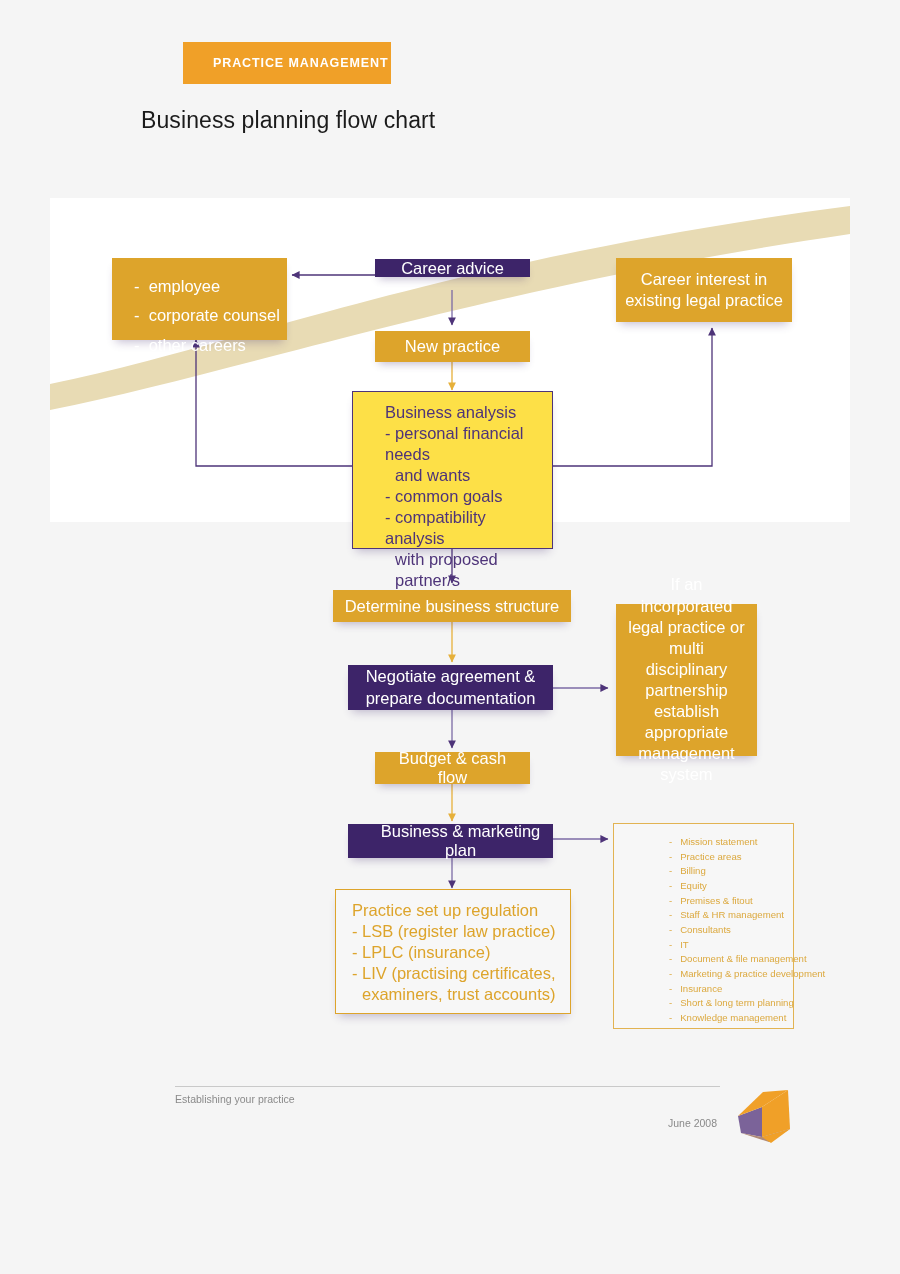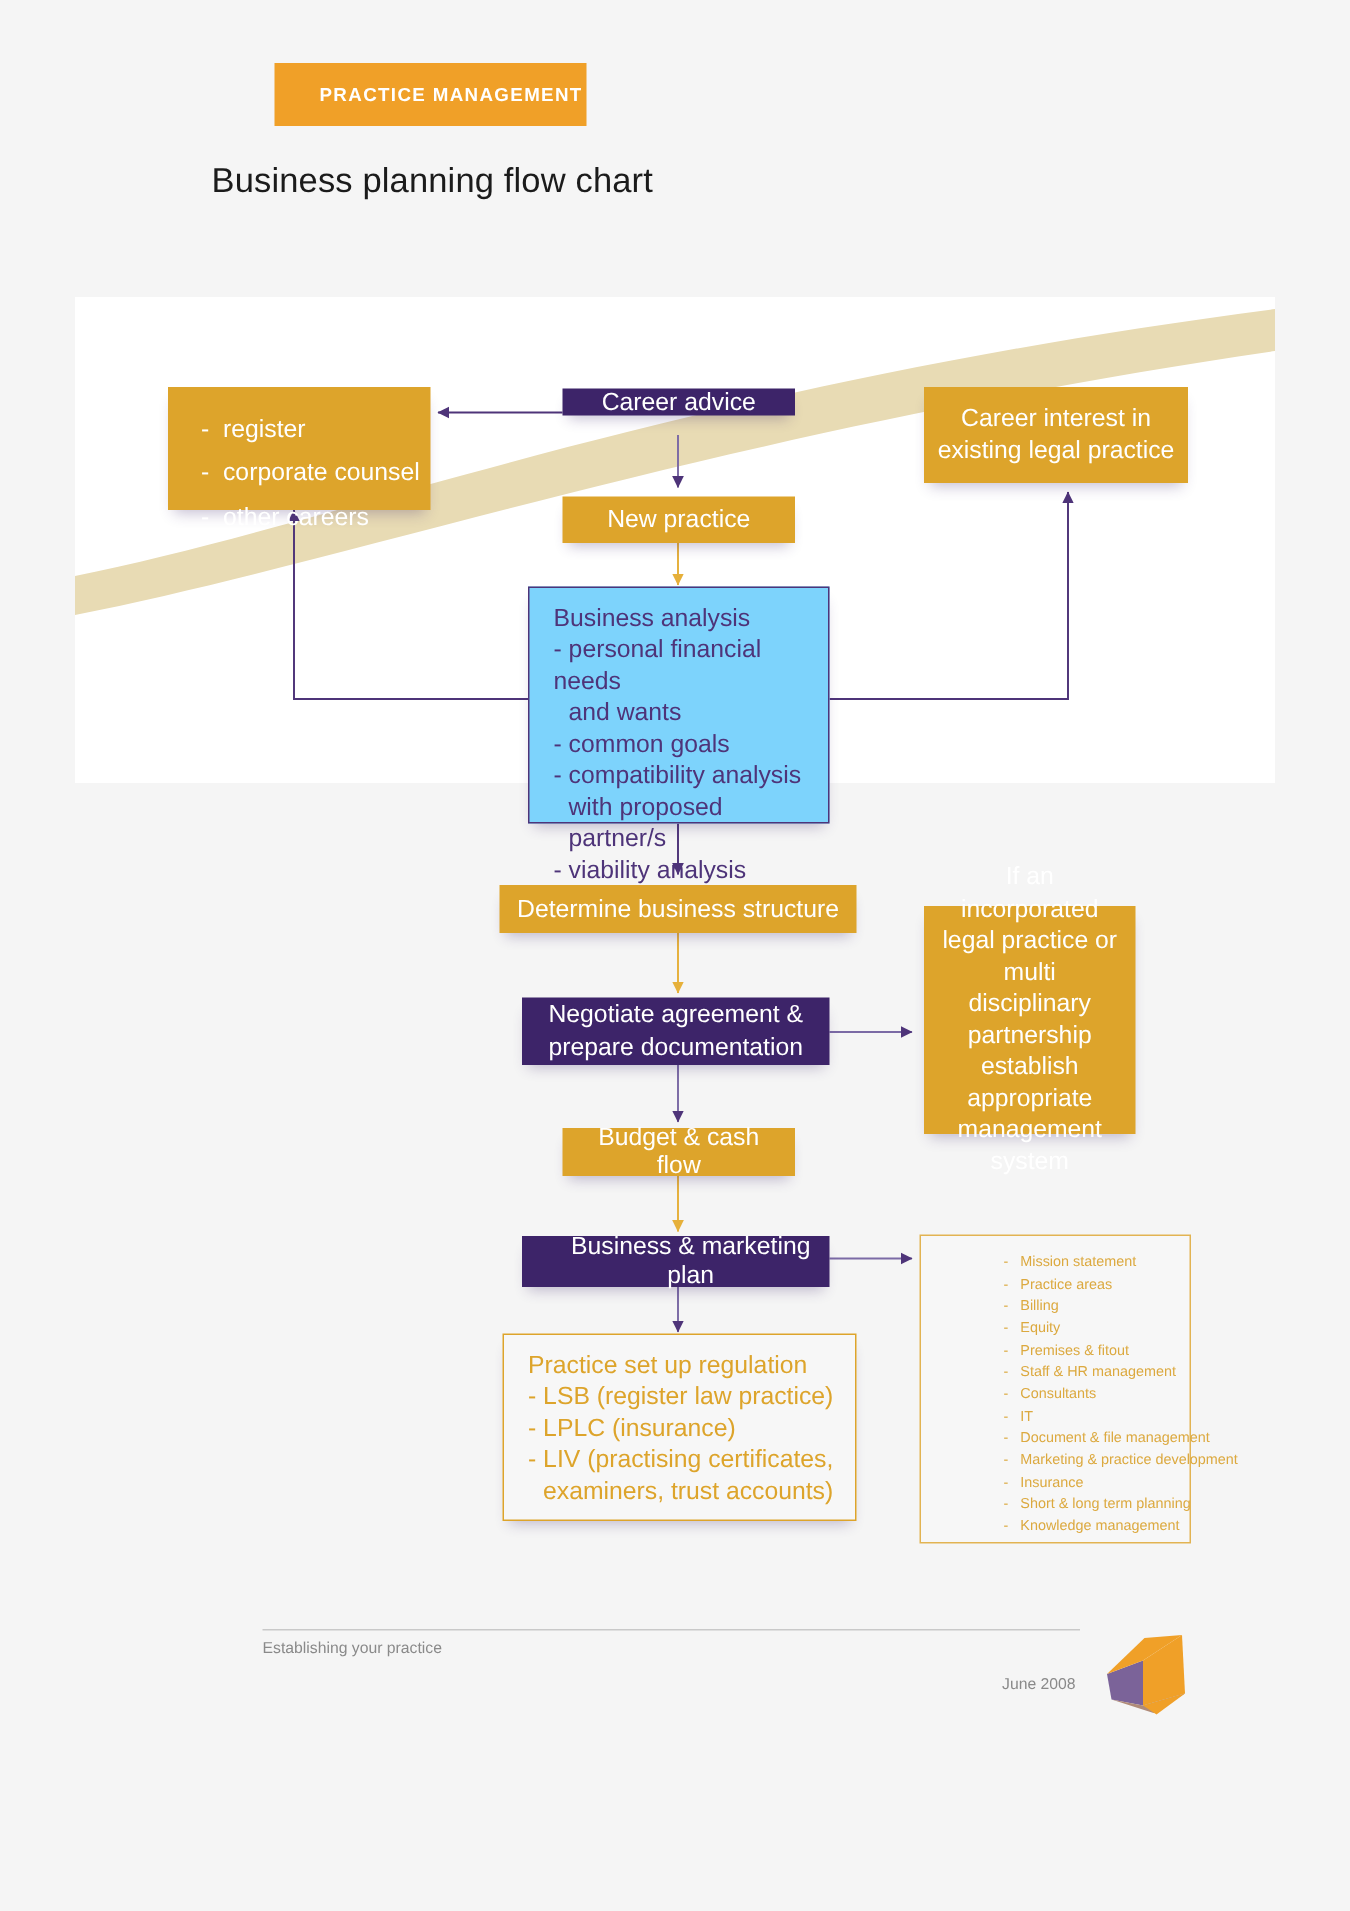--- a/index.html
+++ b/index.html
@@ -42,21 +42,21 @@
   .orange{background:#DDA42B;color:#ffffff;}
   .box-text{
     width:100%;height:100%;display:flex;align-items:center;justify-content:center;
     text-align:center;font-size:16.5px;line-height:1.15;padding:0 8px;box-sizing:border-box;
   }
   .box-text.multi{flex-direction:column;line-height:1.28;}
   .box-text.multi .ln{display:block;}
 
   
   .outline-purple{
-    background:#7dd3fc;border:1.4px solid #4E3479;color:#4E3479;
+    background:#fde047;border:1.4px solid #4E3479;color:#4E3479;padding-left:16px;
   }
   .outline-orange{
     background:#F7F7F7;border:1.6px solid #DDA42B;color:#DDA42B;
   }
   .outline-orange-light{
     background:#F7F7F7;border:1.3px solid #E2B352;color:#DDA42B;
   }
   .inner-list{
     padding:10px 14px 8px 16px;font-size:16.5px;line-height:1.27;
   }
@@ -137,21 +137,21 @@
 
     <path d="M452,784 L452,821" stroke="#E6B03A" stroke-width="1.3" fill="none" marker-end="url(#ao)"></path>
 
     <path d="M553,839 L608,839" stroke="#7B6AA5" stroke-width="1.3" fill="none" marker-end="url(#ap)"></path>
 
     <path d="M452,858 L452,888" stroke="#7B6AA5" stroke-width="1.3" fill="none" marker-end="url(#ap)"></path>
   </svg>
 
   <div class="box orange shadow" style="left:112px;top:258px;width:175px;height:82px;">
     <div class="careers-list">
-      <span class="it">-  register</span>
+      <span class="it">-  employee</span>
       <span class="it">-  corporate counsel</span>
       <span class="it">-  other careers</span>
     </div>
   </div>
 
   <div class="box purple shadow" style="left:375px;top:259px;width:155px;height:18px;">
     <div class="box-text">Career advice</div>
   </div>
 
   <div class="box orange shadow" style="left:616px;top:258px;width:176px;height:64px;">

